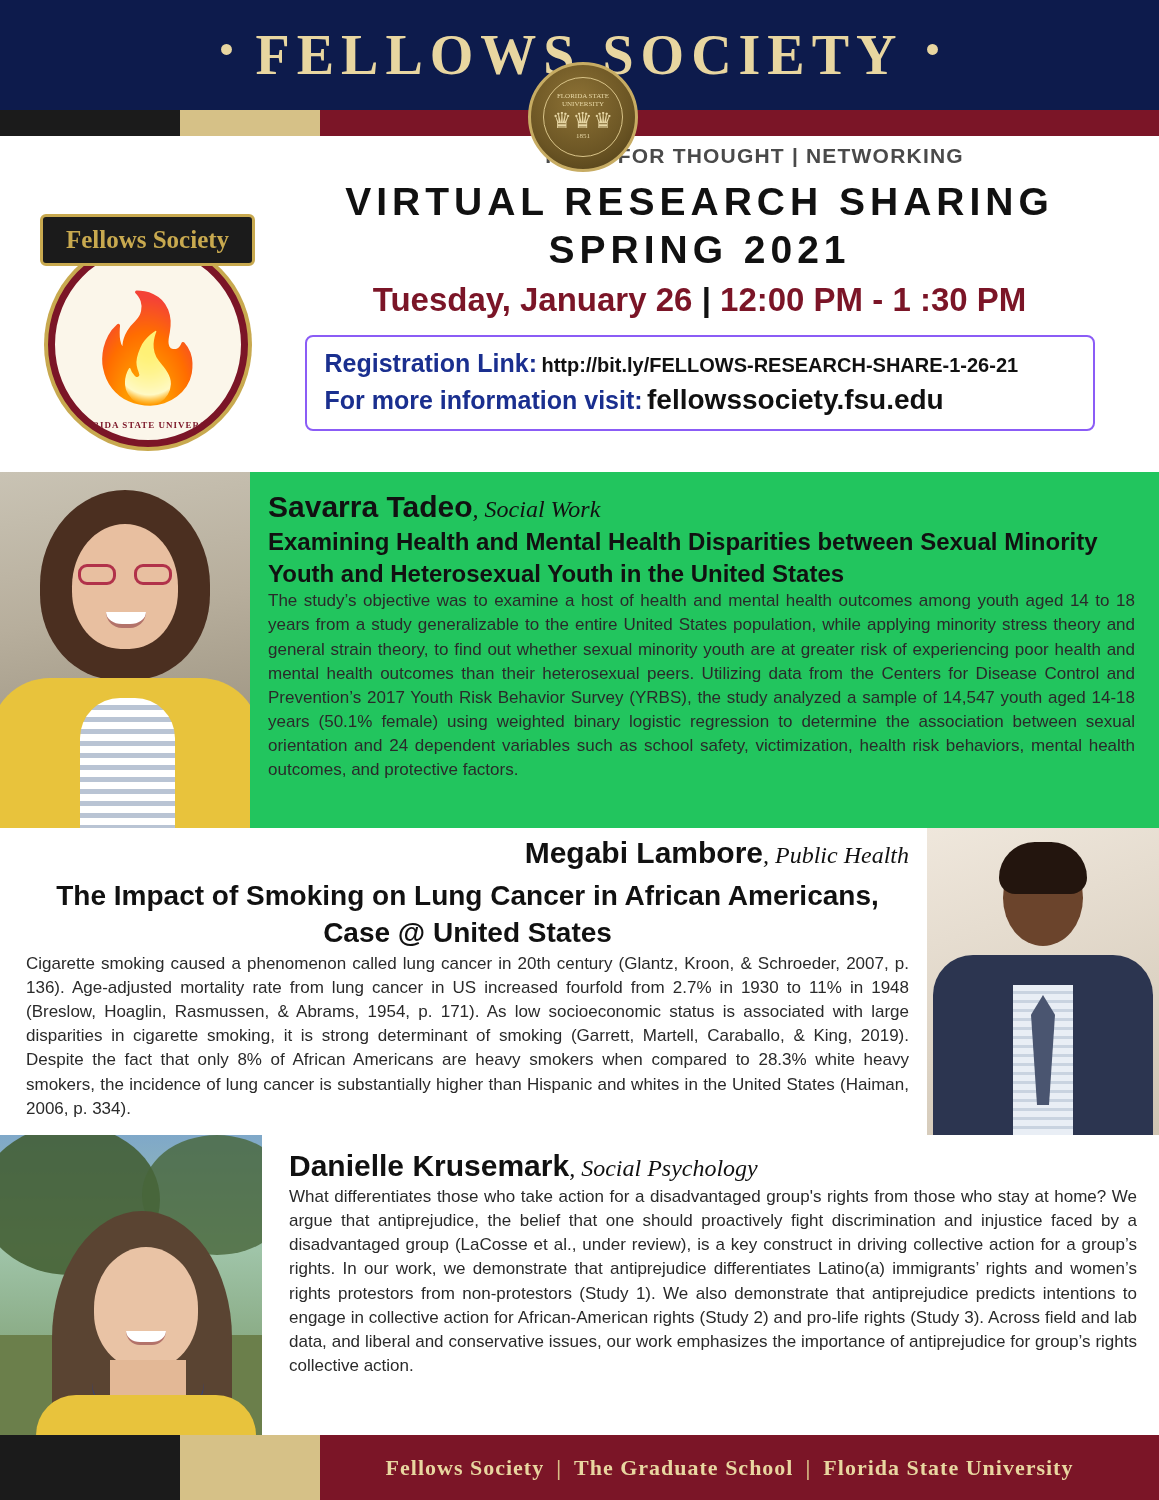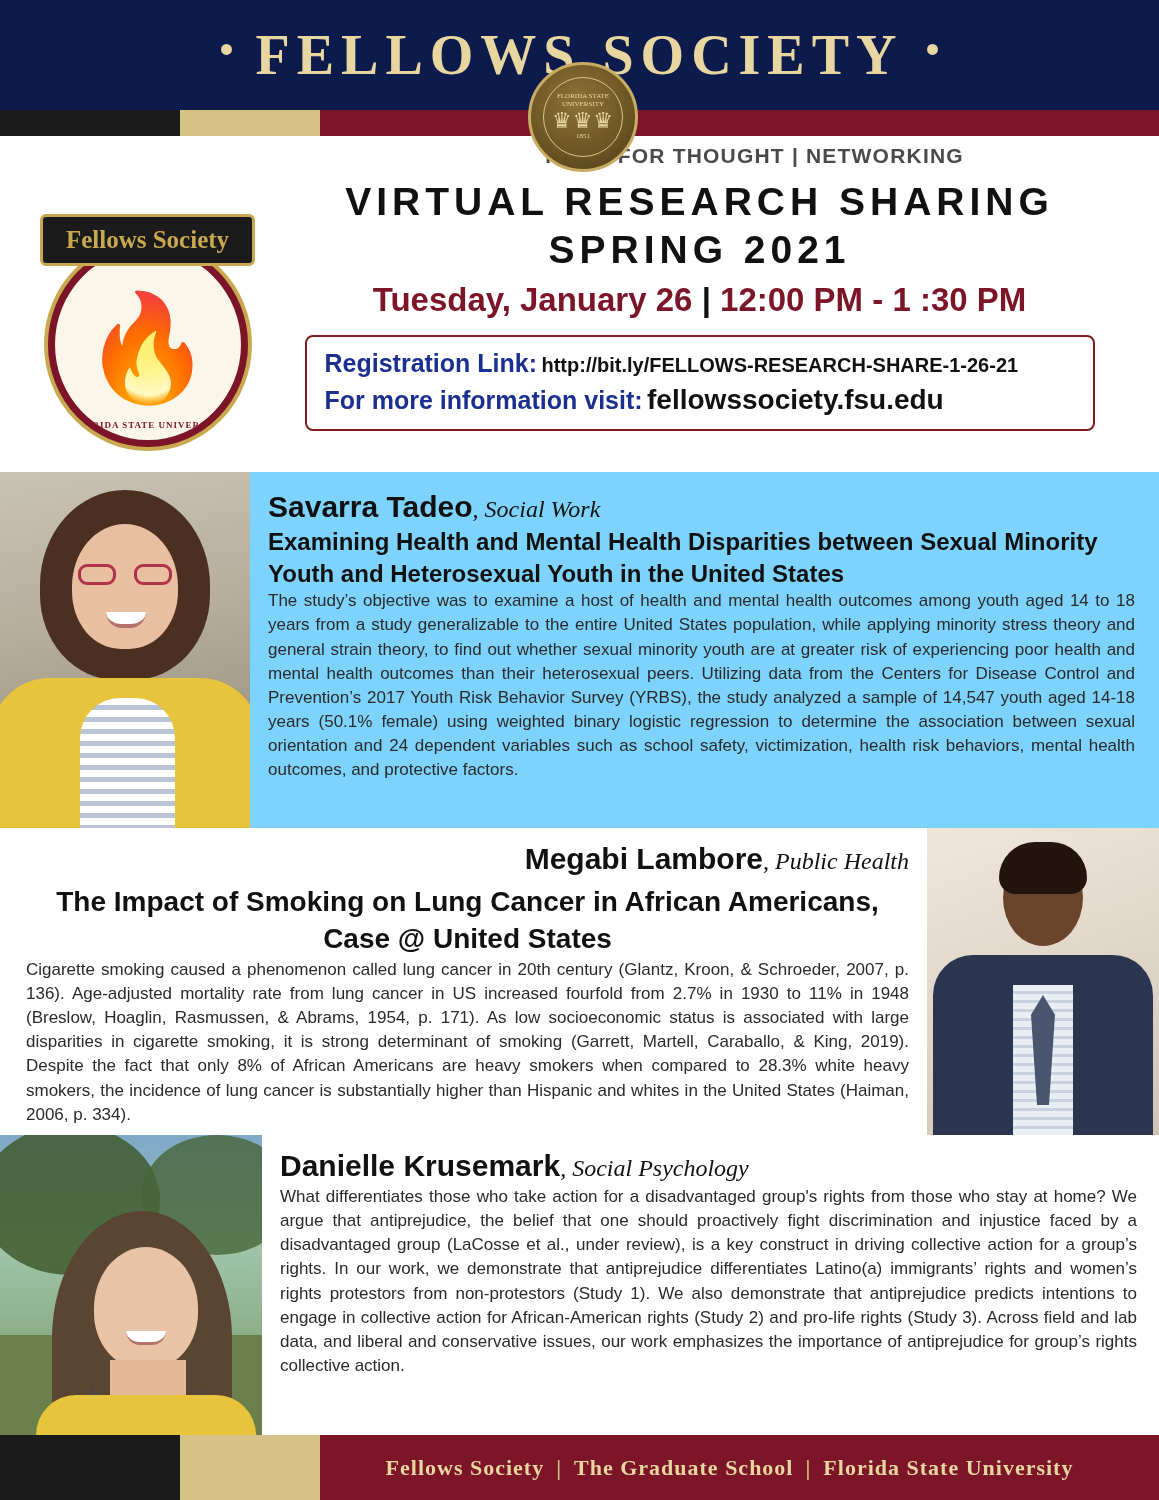--- a/index.html
+++ b/index.html
@@ -172,42 +172,42 @@
     font-size: 33px;
     font-weight: bold;
     color: #7b1527;
   }
   .date-line .time { color: #7b1527; }
   .date-line .sep { color: #111; }
 
   .reg-box {
     margin: 16px auto 0;
     width: 790px;
-    border: 2px solid #7f1d1d;
+    border: 2px solid #8b5cf6;
     border-radius: 8px;
     padding: 10px 18px;
     background: #fff;
   }
   .reg-line { white-space: nowrap; line-height: 1.35; }
   .reg-label {
     color: #1a2f8f;
     font-weight: bold;
     font-size: 25px;
   }
   .reg-value {
     color: #111;
     font-weight: bold;
     font-size: 20px;
   }
   .reg-value.big { font-size: 28px; }
 
   
   .sec1 {
     height: 356px;
-    background: #7dd3fc;
+    background: #22c55e;
     display: flex;
     position: relative;
   }
   .photo1 {
     width: 250px;
     background: linear-gradient(170deg,#c9c3b4 0%,#b7ae9c 40%,#8e8572 100%);
     position: relative;
     overflow: hidden;
     flex: none;
   }
@@ -258,21 +258,21 @@
     font-size: 17px; color: #2a2a2a; line-height: 1.42; text-align: justify; 
   }
 
   
   .sec2 {
     height: 307px;
     background: #ffffff;
     display: flex;
     position: relative;
   }
-  .sec2-text { flex: 1; padding: 14px 18px 0 26px; }
+  .sec2-text { flex: 1; padding: 8px 18px 0 26px; }
   .sec2 .name-row { text-align: right; }
   .sec2 .p-title { text-align: center; margin-top: 8px; font-size: 28px; }
   .photo2 {
     width: 232px;
     flex: none;
     background: linear-gradient(160deg,#efe7dc 0%,#ddd3c4 60%,#cfc4b2 100%);
     position: relative;
     overflow: hidden;
   }
   .p2-head { position:absolute; left:76px; top:22px; width:80px; height:96px; background:#6b442c; border-radius:50%; }
@@ -280,20 +280,21 @@
   .p2-suit { position:absolute; left:6px; bottom:0; width:220px; height:180px; background:#2c3550; border-radius:40px 40px 0 0; }
   .p2-shirt { position:absolute; left:86px; bottom:0; width:60px; height:150px; background:repeating-linear-gradient(180deg,#e9eef5 0 6px,#c9d3e0 6px 9px); }
   .p2-tie { position:absolute; left:104px; bottom:30px; width:24px; height:110px; background:#4a5570; clip-path: polygon(50% 0,100% 18%,75% 100%,25% 100%,0 18%); }
 
   
   .sec3 {
     height: 330px;
     background: #ffffff;
     display: flex;
     position: relative;
+    gap: 9px;
   }
   .photo3 {
     width: 262px;
     flex: none;
     position: relative;
     overflow: hidden;
     background: linear-gradient(180deg,#7fa8c9 0%,#9fc4a8 35%,#6e8a56 100%);
   }
   .p3-tree { position:absolute; left:-20px; top:-10px; width:180px; height:150px; background:#3f5a2e; border-radius:50%; opacity:.85;}
   .p3-tree2 { position:absolute; right:-30px; top:0px; width:150px; height:120px; background:#47653a; border-radius:50%; opacity:.8;}

